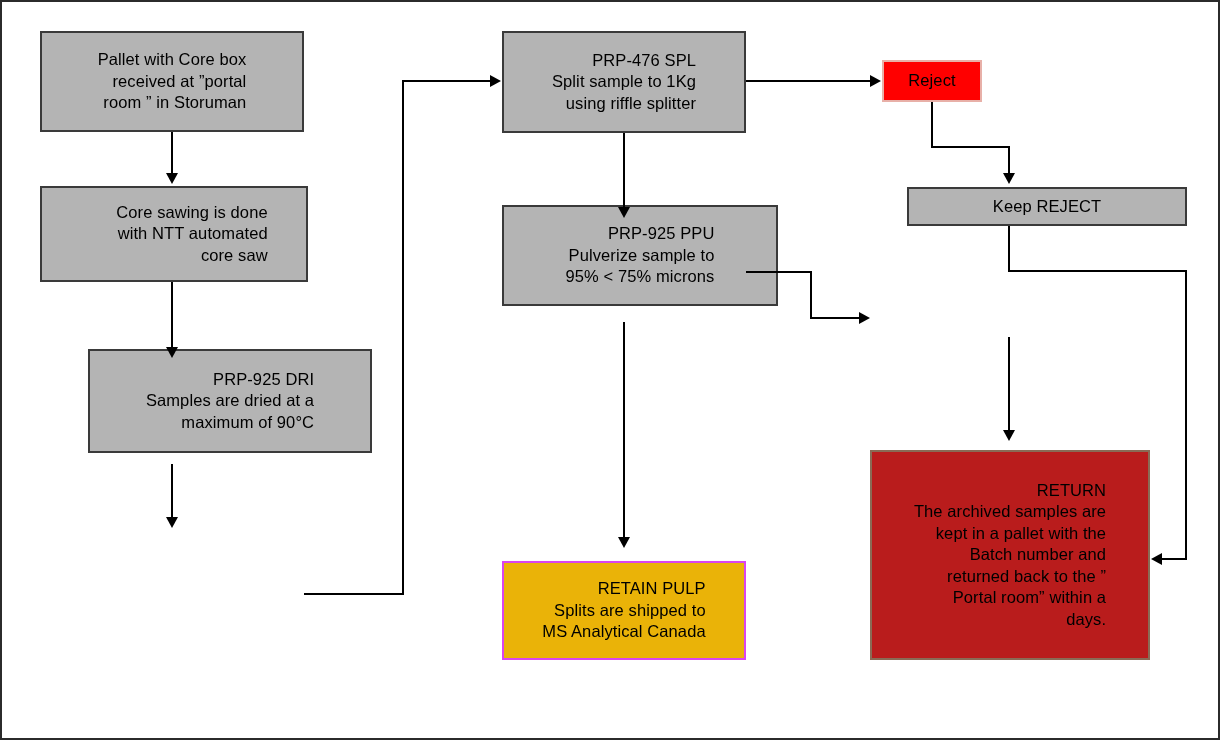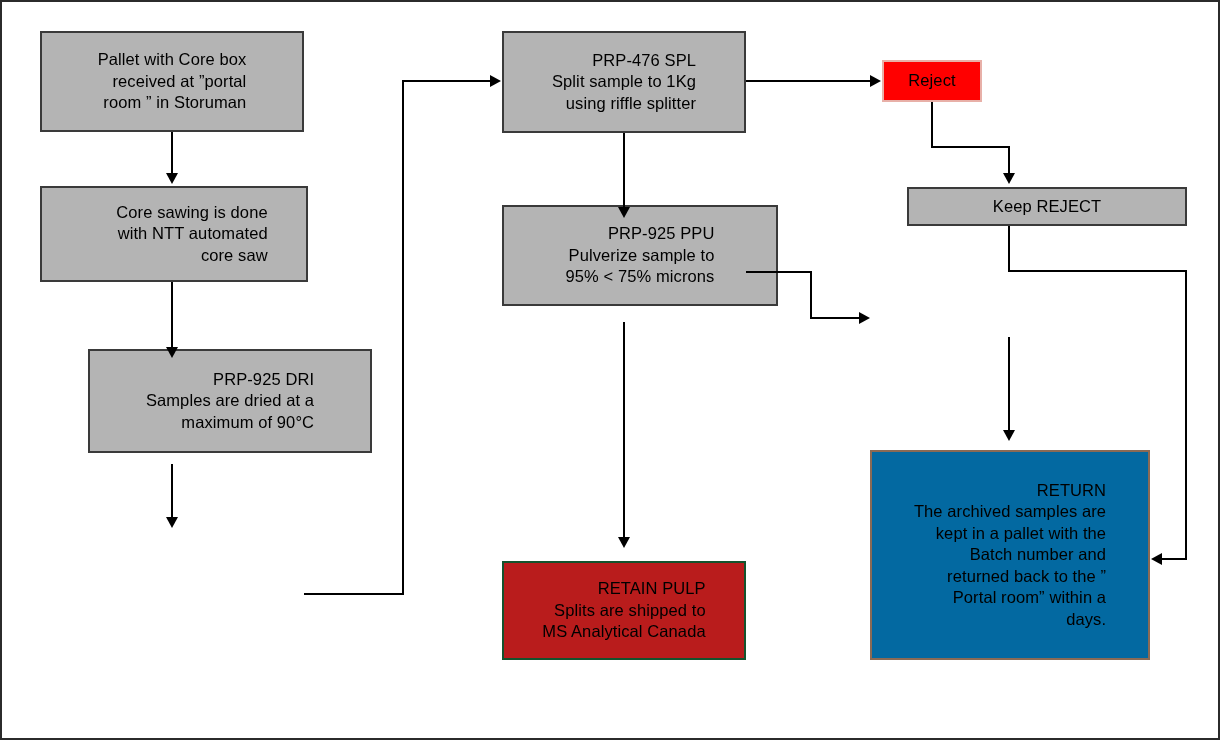--- a/index.html
+++ b/index.html
@@ -36,26 +36,26 @@
     background: #b4b4b4;
     border: 2px solid #3a3a3a;
     font-size: 16.5px;
   }
   .node-red {
     background: #ff0000;
     border: 2px solid #e8b0a8;
     font-size: 16.5px;
   }
   .node-blue {
-    background: #b91c1c;
-    border: 2px solid #14532d;
+    background: #eab308;
+    border: 2px solid #d946ef;
     font-size: 16.5px;
   }
   .node-peach {
-    background: #0369a1;
+    background: #b91c1c;
     border: 2px solid #8a6a55;
     font-size: 16.5px;
   }
   .node-bar {
     font-size: 16.5px;
   }
   
   .seg {
     position: absolute;
     background: #000000;

